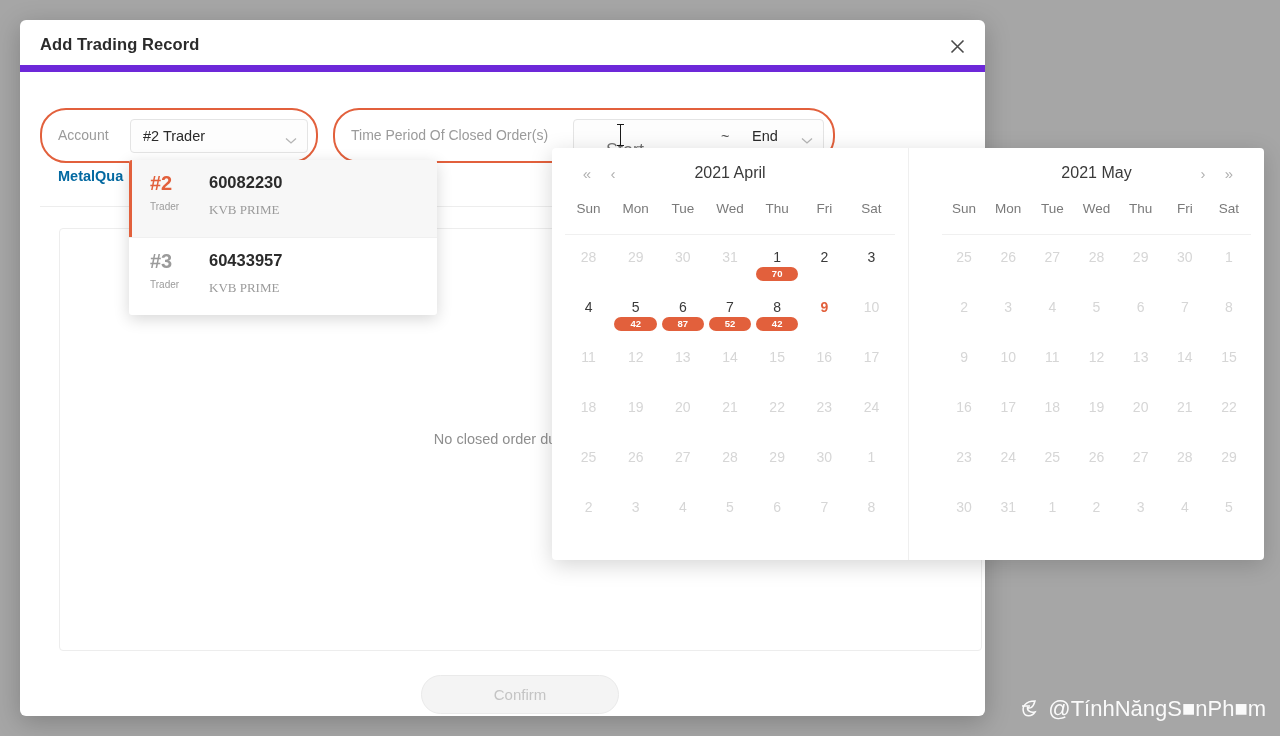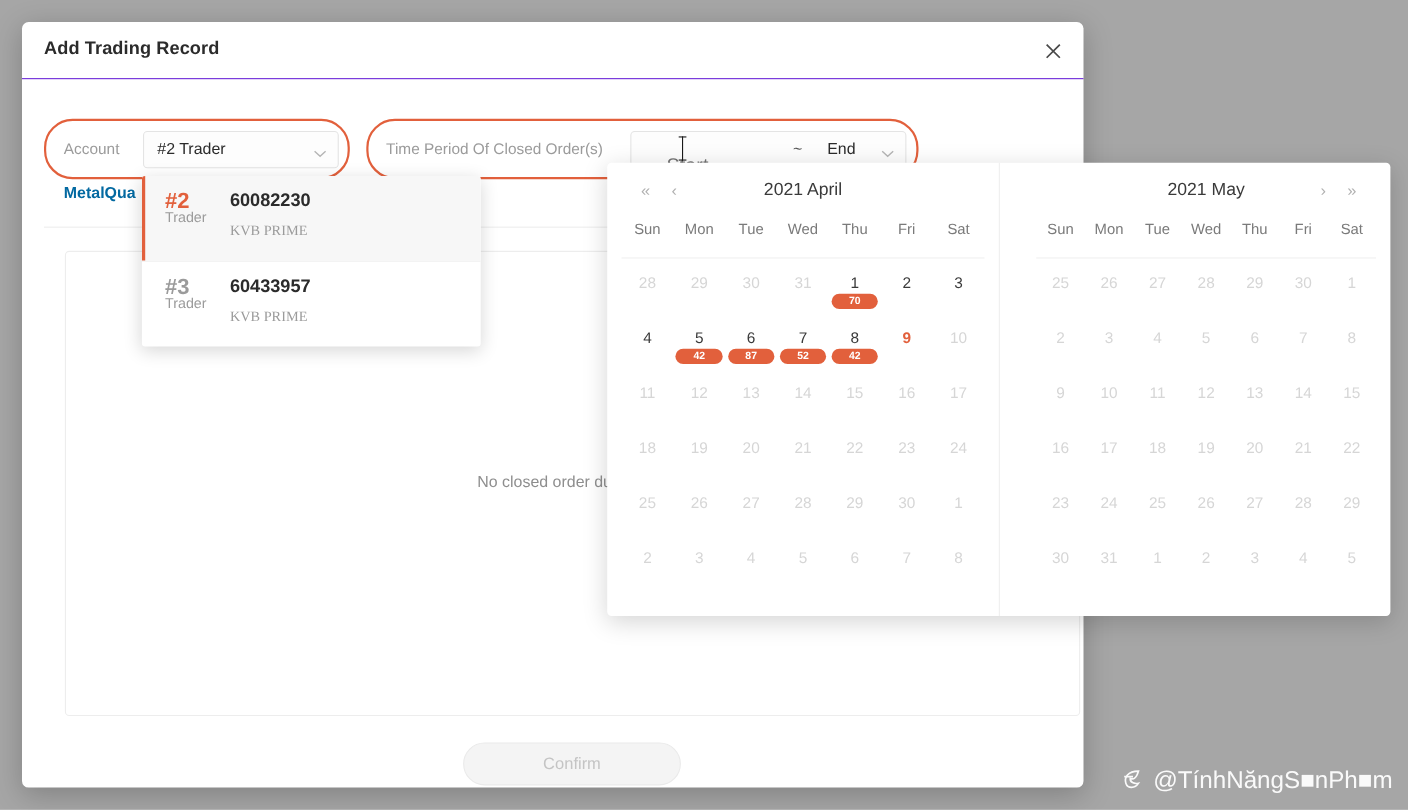--- a/index.html
+++ b/index.html
@@ -18,21 +18,21 @@
     left: 20px; top: 20px;
     width: 965px; height: 696px;
     background: #ffffff;
     border-radius: 6px;
     box-shadow: 0 6px 26px rgba(0,0,0,0.22);
     overflow: visible;
   }
   .modal-header {
     position: relative;
     height: 52px;
-    border-bottom: 1px solid #6d28d9;
+    border-bottom: 7px solid #6d28d9;
   }
   .modal-title {
     position: absolute;
     left: 20px; top: 15px;
     font-size: 16.5px;
     font-weight: bold;
     color: #2b2b2b;
     letter-spacing: .1px;
   }
   .close-btn {
@@ -181,22 +181,22 @@
   .acct-item + .acct-item { border-top: 1px solid #f0f0f0; }
   .acct-rank {
     position: absolute;
     left: 21px; top: 12px;
     font-size: 20px; font-weight: bold;
     color: #9b9b9b;
   }
   .acct-item.selected .acct-rank { color: #e2603c; left: 18px; }
   .acct-role {
     position: absolute;
-    left: 21px; top: 30px;
-    font-size: 13px; color: #9b9b9b;
+    left: 21px; top: 41px;
+    font-size: 10px; color: #9b9b9b;
   }
   .acct-item.selected .acct-role { left: 18px; }
   .acct-number {
     position: absolute;
     left: 80px; top: 13px;
     font-size: 16.5px; font-weight: bold; color: #2b2b2b;
   }
   .acct-item.selected .acct-number { left: 77px; }
   .acct-broker {
     position: absolute;

